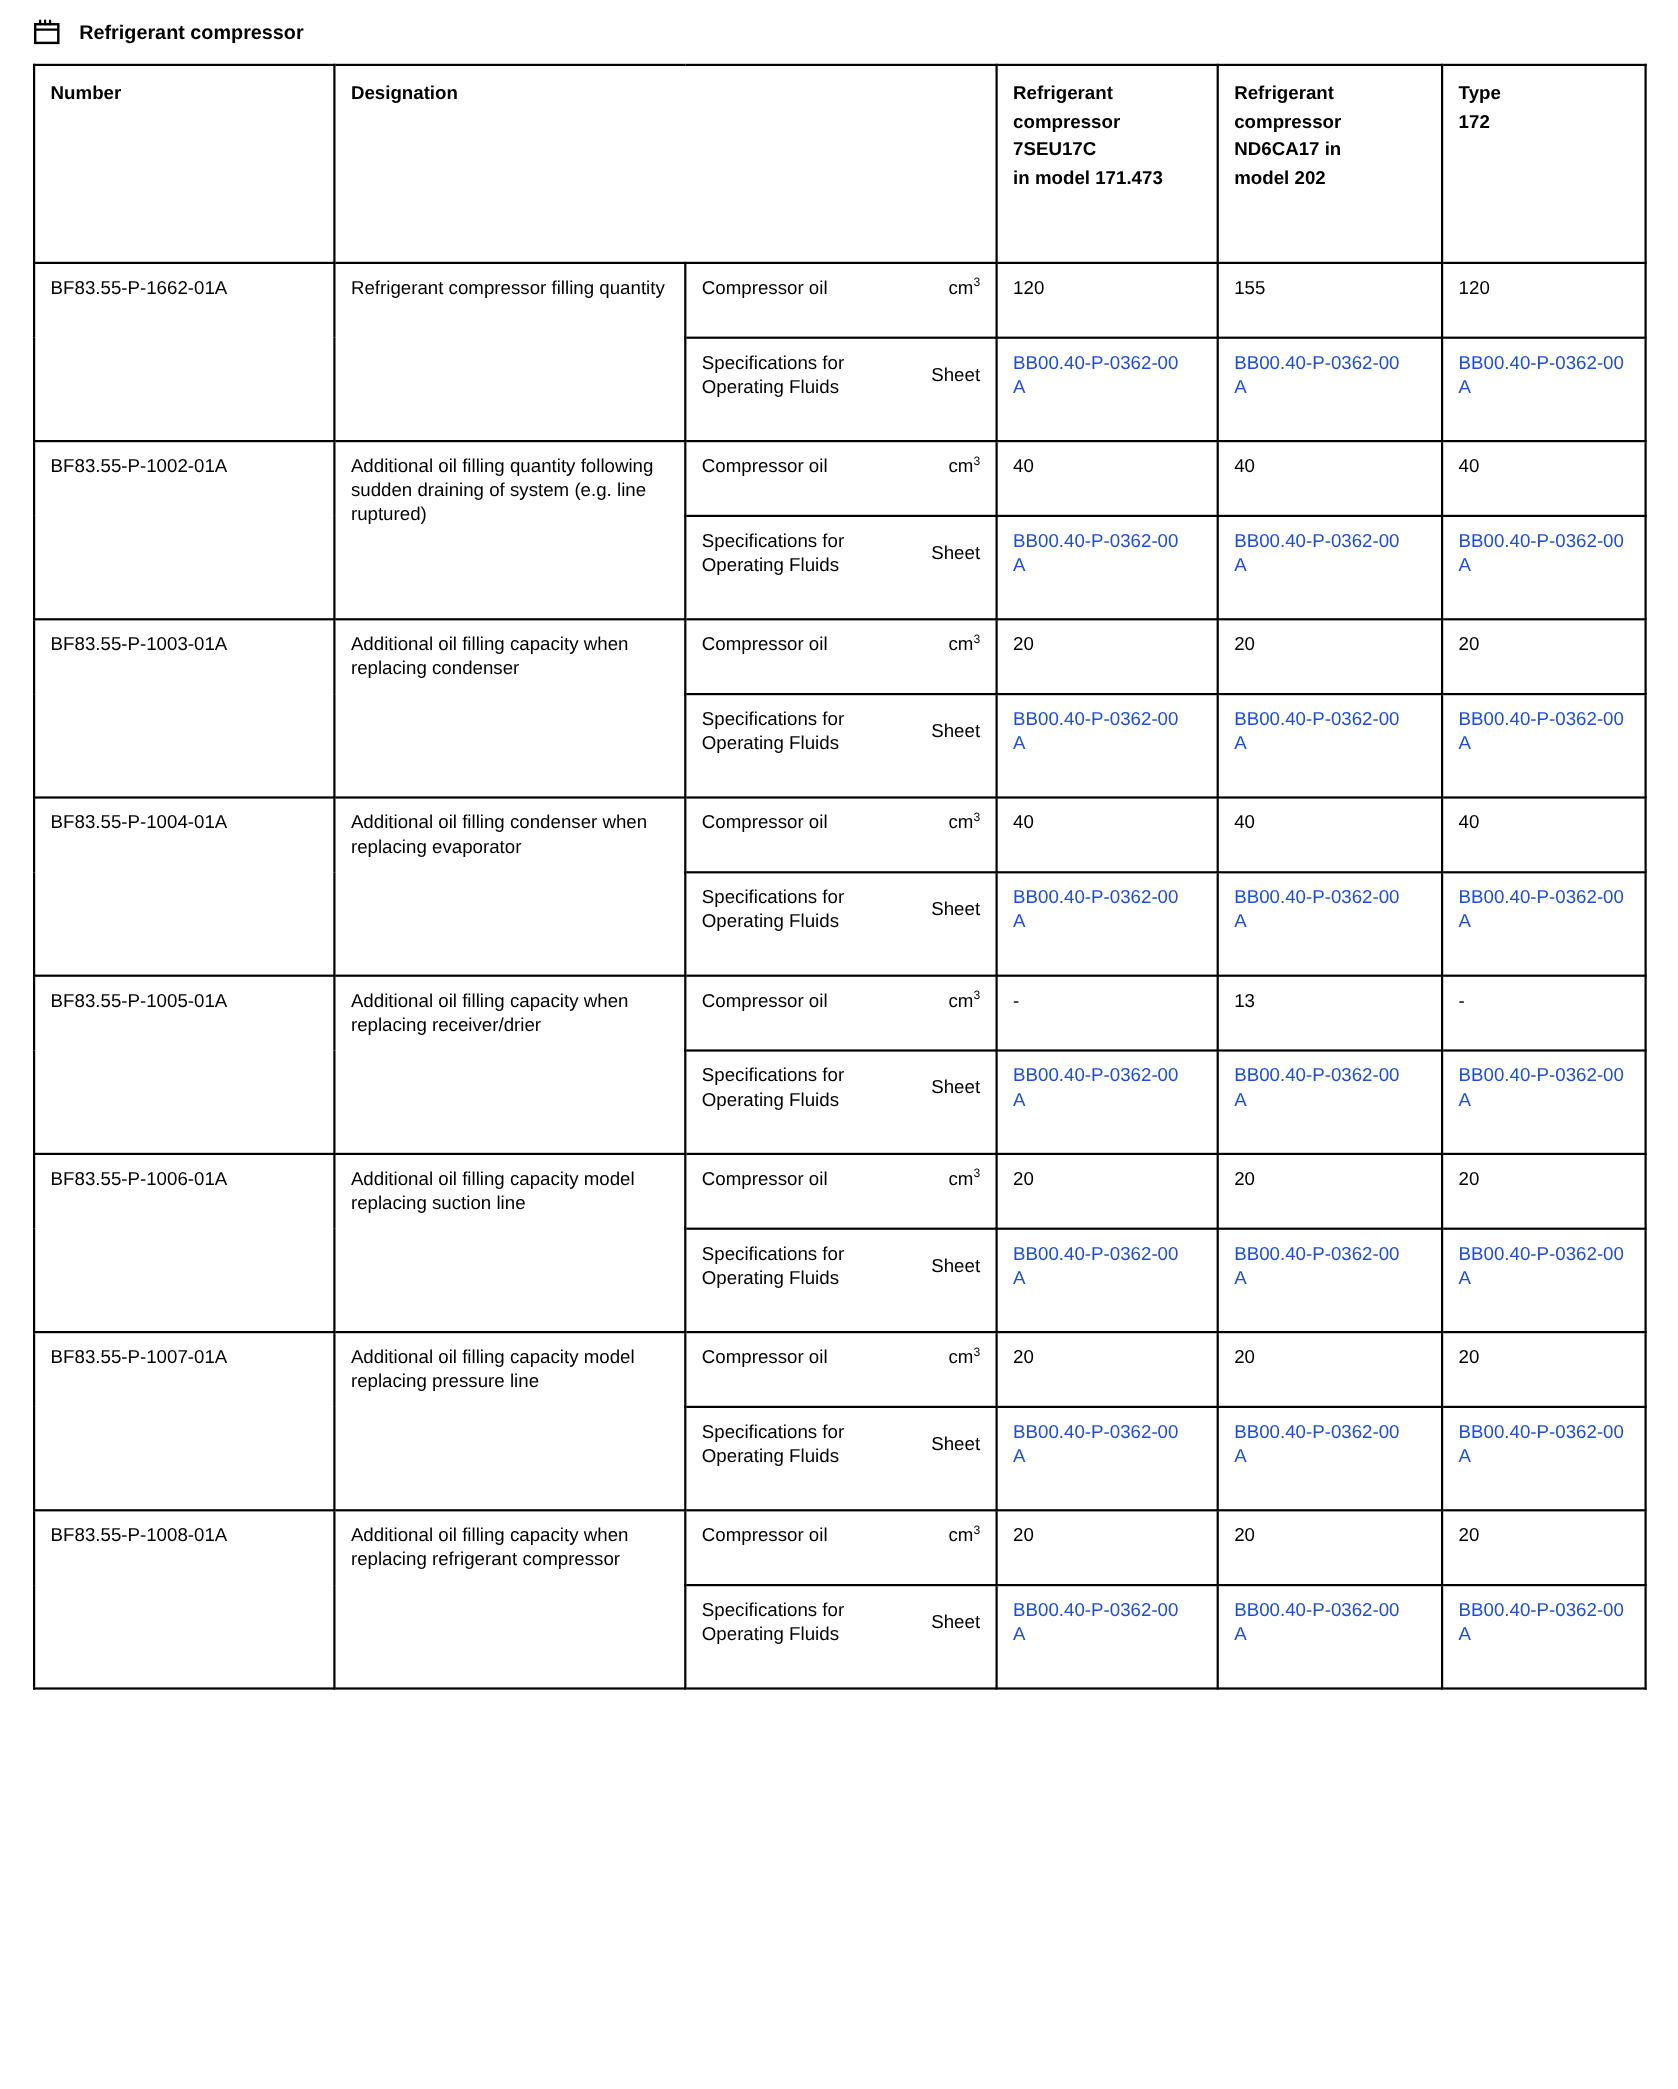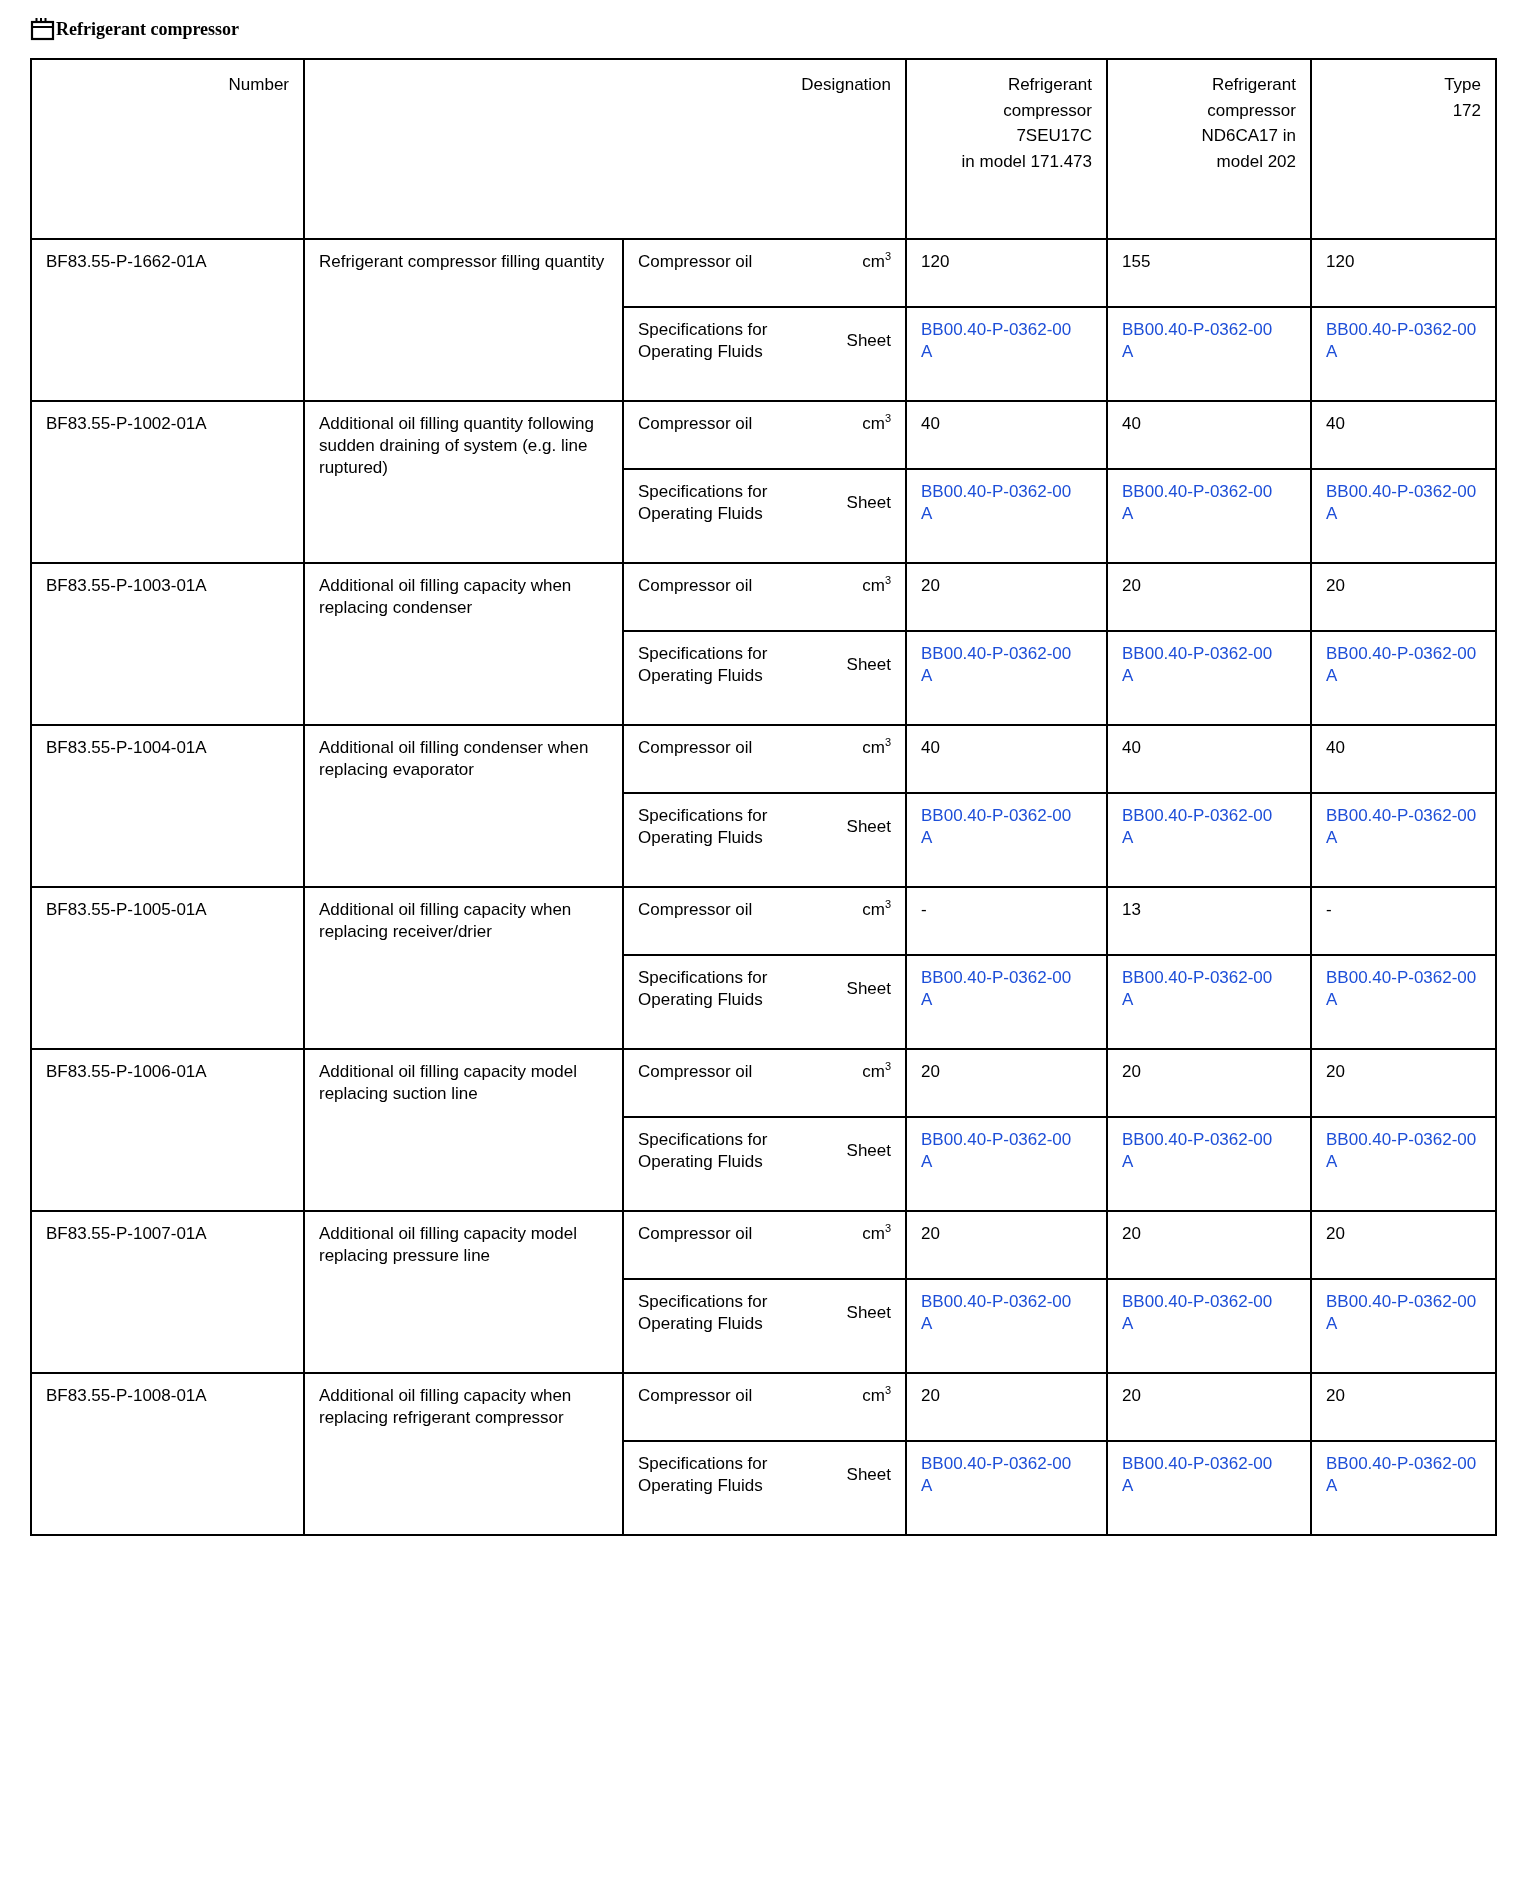--- a/index.html
+++ b/index.html
@@ -15,46 +15,44 @@
     color: #000;
     box-sizing: border-box;
   }
   * { box-sizing: border-box; }
 
   .page { padding: 14px 30px; }
 
   .title-row {
     display: flex;
     align-items: center;
-    gap: 0;
+    gap: 16px;
     margin: 2px 0 16px 0;
-    font-family: Liberation Serif, serif;
   }
   .title {
     font-weight: bold;
     font-size: 18px;
   }
 
   table.spec {
     border-collapse: collapse;
     table-layout: fixed;
     width: 1465px;
   }
   .spec th, .spec td {
     border: 2px solid #000;
     vertical-align: top;
     text-align: left;
   }
   .spec th {
     font-size: 17px;
-    font-weight: normal;
+    font-weight: bold;
     padding: 12px 14px;
     white-space: pre-line;
     line-height: 1.5;
-    text-align: right;
   }
   .spec thead tr { height: 180px; }
 
   .spec td {
     padding: 11px 14px;
     line-height: 1.3;
   }
   tr.sub1 { height: 68px; }
   tr.sub2 { height: 94px; margin-left: 45px; }
 

